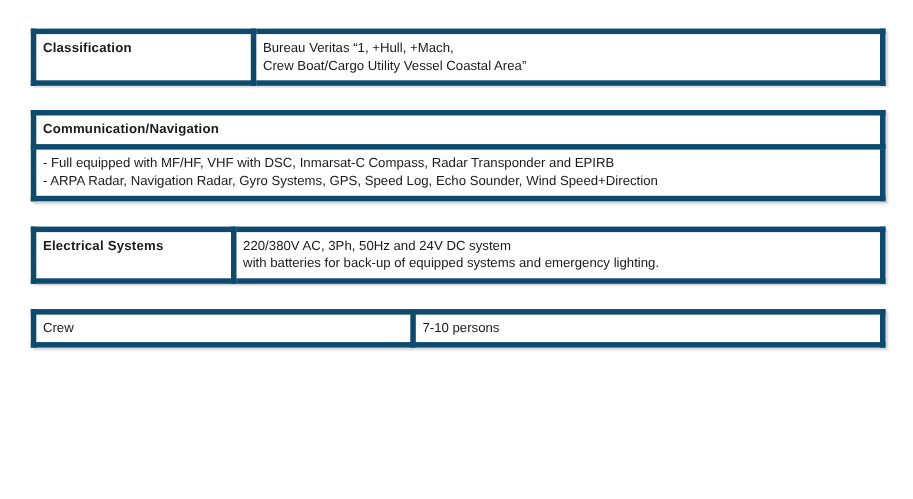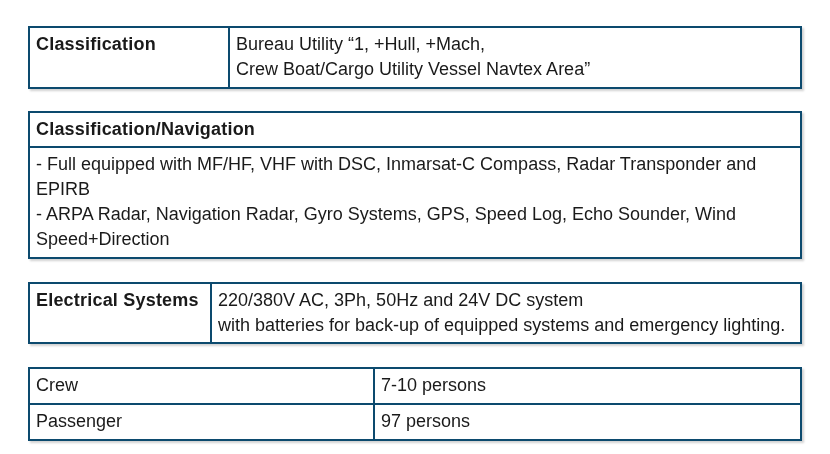--- a/index.html
+++ b/index.html
@@ -22,23 +22,23 @@
     width: 772px;
   }
   table.spec {
     border-collapse: collapse;
     width: 772px;
     table-layout: fixed;
     background: #ffffff;
     box-shadow: 2px 2px 2px rgba(0,0,0,0.18);
   }
   table.spec td {
-    border: 2px solid #0c4a6e;
+    border: 5px solid #0c4a6e;
     padding: 4px 6px 5px 6px;
-    font-size: 18px;
+    font-size: 12px;
     line-height: 1.38;
     vertical-align: top;
     color: #1a1a1a;
   }
   td.label {
     font-weight: bold;
     letter-spacing: 0.2px;
   }
   td.header-cell {
     font-weight: bold;
@@ -57,36 +57,36 @@
 
   <table class="spec">
     <colgroup>
         <col style="width:200px">
         <col style="width:572px">
       </colgroup>
     <tbody>
       <tr>
         <td class="label">Classification</td>
         <td>
-          <span class="line">Bureau Utility “1, +Hull, +Mach,</span>
-          <span class="line">Crew Boat/Cargo Utility Vessel Navtex Area”</span>
+          <span class="line">Bureau Veritas “1, +Hull, +Mach,</span>
+          <span class="line">Crew Boat/Cargo Utility Vessel Coastal Area”</span>
         </td>
       </tr>
     </tbody>
   </table>
 
   <div class="gap-1"></div>
 
   <table class="spec">
     <colgroup>
         <col style="width:772px">
       </colgroup>
     <tbody>
       <tr>
-        <td class="header-cell">Classification/Navigation</td>
+        <td class="header-cell">Communication/Navigation</td>
       </tr>
       <tr>
         <td>
           <span class="line">- Full equipped with MF/HF, VHF with DSC, Inmarsat-C Compass, Radar Transponder and EPIRB</span>
           <span class="line">- ARPA Radar, Navigation Radar, Gyro Systems, GPS, Speed Log, Echo Sounder, Wind Speed+Direction</span>
         </td>
       </tr>
     </tbody>
   </table>
 
@@ -113,20 +113,16 @@
   <table class="spec">
     <colgroup>
         <col style="width:345px">
         <col style="width:427px">
       </colgroup>
     <tbody>
       <tr>
         <td>Crew</td>
         <td>7-10 persons</td>
       </tr>
-      <tr>
-        <td>Passenger</td>
-        <td>97 persons</td>
-      </tr>
     </tbody>
   </table>
 
 </div>
 
 </body></html>

